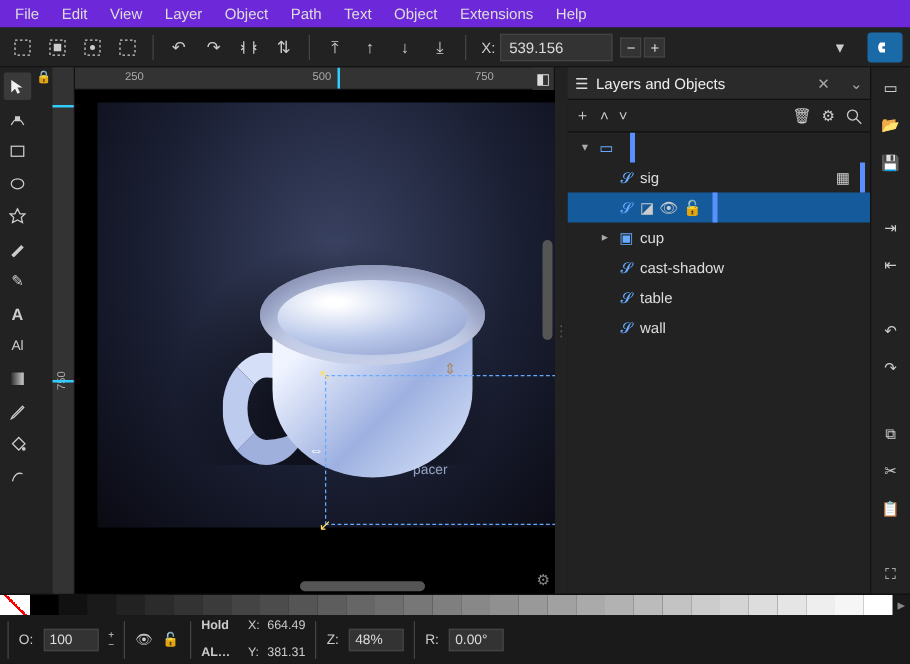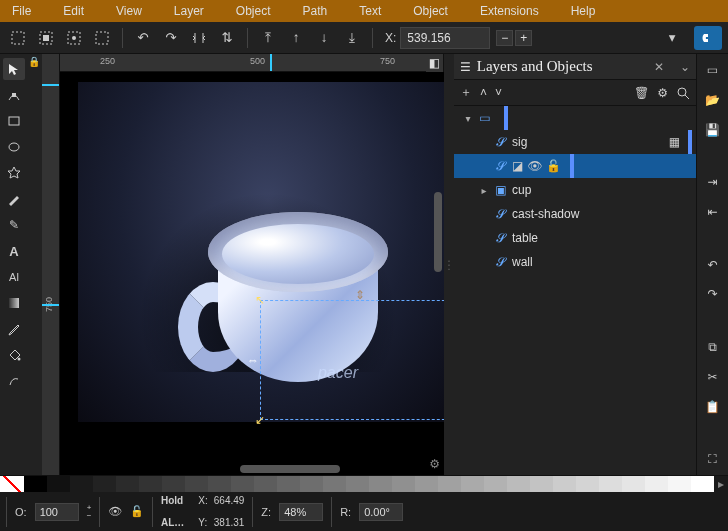--- a/index.html
+++ b/index.html
@@ -1,17 +1,17 @@
 <!DOCTYPE html>
 <html><head>
 <meta charset="utf-8">
 <style>
 * { margin: 0; padding: 0; box-sizing: border-box; font-family: "Segoe UI", Arial, sans-serif; }
 body { background: #1a1a1a; color: #ddd; width: 728px; height: 531px; overflow: hidden; font-size: 12px; display: flex; flex-direction: column; }
-.menubar { height: 22px; background: #a16207; display: flex; align-items: center; padding: 0 4px; gap: 16px; }
+.menubar { height: 22px; background: #6d28d9; display: flex; align-items: center; padding: 0 4px; gap: 2px; }
 .menubar span { padding: 2px 8px; cursor: pointer; }
 .toolbar { height: 32px; background: #222; display: flex; align-items: center; padding: 0 6px; gap: 4px; border-bottom: 1px solid #111; }
 .tool-btn { width: 24px; height: 24px; display: inline-flex; align-items: center; justify-content: center; background: transparent; border: none; color: #ccc; cursor: pointer; border-radius: 2px; }
 .sep { width: 1px; height: 20px; background: #444; margin: 0 4px; }
 .xlabel { color: #ccc; margin-left: 4px; }
 .xfield { background: #333; border: 1px solid #444; color: #ddd; height: 22px; padding: 0 6px; width: 90px; display: inline-flex; align-items: center; font-size: 12px; }
 .spinbtns { display: inline-flex; gap: 2px; margin-left: 2px; }
 .spinbtns span { cursor: pointer; padding: 0 4px; background: #333; border: 1px solid #444; }
 .right-toolbar-icon { width: 28px; height: 24px; background: #1a6aa8; border-radius: 3px; display: flex; align-items: center; justify-content: center; margin-left: 6px; }
 
@@ -31,33 +31,33 @@
 .ruler-v .tick { position: absolute; left: 2px; transform: rotate(-90deg); transform-origin: left top; }
 .ruler-v .guide { position: absolute; left: 0; right: 0; height: 2px; background: #3cf; }
 .canvas { flex: 1; position: relative; background: #000; overflow: hidden; }
 .scene { position: absolute; left: 18px; top: 10px; width: 380px; height: 340px; background: radial-gradient(ellipse at 50% 35%, #3a4262 0%, #1a1f33 55%, #0a0a12 100%); }
 .cup-shadow { position: absolute; left: 60px; top: 110px; width: 260px; height: 180px; background: radial-gradient(ellipse at 50% 70%, rgba(0,0,0,0.7) 10%, transparent 70%); }
 .cup { position: absolute; left: 110px; top: 100px; width: 200px; height: 200px; }
 .cup-body { position: absolute; left: 30px; top: 60px; width: 160px; height: 140px; background: linear-gradient(135deg, #f0f4ff 20%, #9db0e0 60%, #cddaf5 90%); border-radius: 0 0 80px 80px / 0 0 70px 70px; }
 .cup-rim { position: absolute; left: 20px; top: 30px; width: 180px; height: 80px; border-radius: 50%; background: linear-gradient(180deg, #e8f0ff, #b8c5e8); box-shadow: inset 0 15px 30px rgba(60,70,120,0.6), inset 0 -5px 10px rgba(255,255,255,0.5); }
 .cup-inner { position: absolute; left: 34px; top: 42px; width: 152px; height: 60px; border-radius: 50%; background: radial-gradient(ellipse at 30% 30%, #fff 5%, #bac8ea 50%, #8898c8 100%); }
 .handle { position: absolute; left: -10px; top: 100px; width: 70px; height: 90px; border: 20px solid; border-color: #d5e0f8 #c0cfee #a0b0dd #bccbee; border-radius: 50%; border-right: none; }
-.watermark { position: absolute; right: 100px; bottom: 40px; color: #ccddff; font-style: italic; font-size: 16px; opacity: 0.7; text-align: center; }
+.watermark { position: absolute; right: 100px; bottom: 40px; color: #ccddff; font-size: 11px; opacity: 0.7; text-align: center; }
 .sel-box { position: absolute; border: 1px dashed #6af; pointer-events: none; }
 .sel-handle { position: absolute; width: 10px; height: 10px; display: flex; align-items: center; justify-content: center; color: #fd6; font-size: 12px; }
 .sel-handle.rot { color: #fd6; }
 .scrollthumb-v { position: absolute; right: 2px; top: 120px; width: 8px; height: 80px; background: #555; border-radius: 4px; }
 .scrollthumb-h { position: absolute; bottom: 2px; left: 180px; width: 100px; height: 8px; background: #555; border-radius: 4px; }
 .canvas-lockbar { width: 14px; background: #222; display: flex; flex-direction: column; align-items: center; padding-top: 2px; }
 .dock-handle { width: 10px; background: #222; display: flex; align-items: center; justify-content: center; color: #555; cursor: col-resize; }
 
 .panel-area { width: 242px; background: #222; display: flex; min-width: 0; }
 .panel { flex: 1; display: flex; flex-direction: column; }
 .panel-header { height: 26px; background: #2a2a2a; display: flex; align-items: center; padding: 0 6px; gap: 6px; border-bottom: 1px solid #111; }
-.panel-title { flex: 1; font-size: 15px; color: #eee; font-family: Liberation Serif, serif; }
+.panel-title { flex: 1; font-size: 12px; color: #eee; }
 .panel-close { cursor: pointer; color: #aaa; }
 .panel-toolbar { height: 26px; display: flex; align-items: center; padding: 0 6px; gap: 8px; border-bottom: 1px solid #111; color: #ccc; }
 .panel-toolbar .spacer { flex: 1; }
 .tree { flex: 1; overflow: auto; }
 .tree-row { height: 24px; display: flex; align-items: center; padding: 0 4px 0 8px; gap: 4px; cursor: pointer; color: #ddd; }
 .tree-row.selected { background: #155a9a; }
 .tree-row .exp { width: 12px; text-align: center; color: #aaa; font-size: 10px; }
 .tree-row .type-ico { width: 14px; text-align: center; }
 .tree-row .label { flex: 1; font-size: 12px; }
 .tree-row .badges { display: flex; gap: 4px; align-items: center; color: #ccc; }

